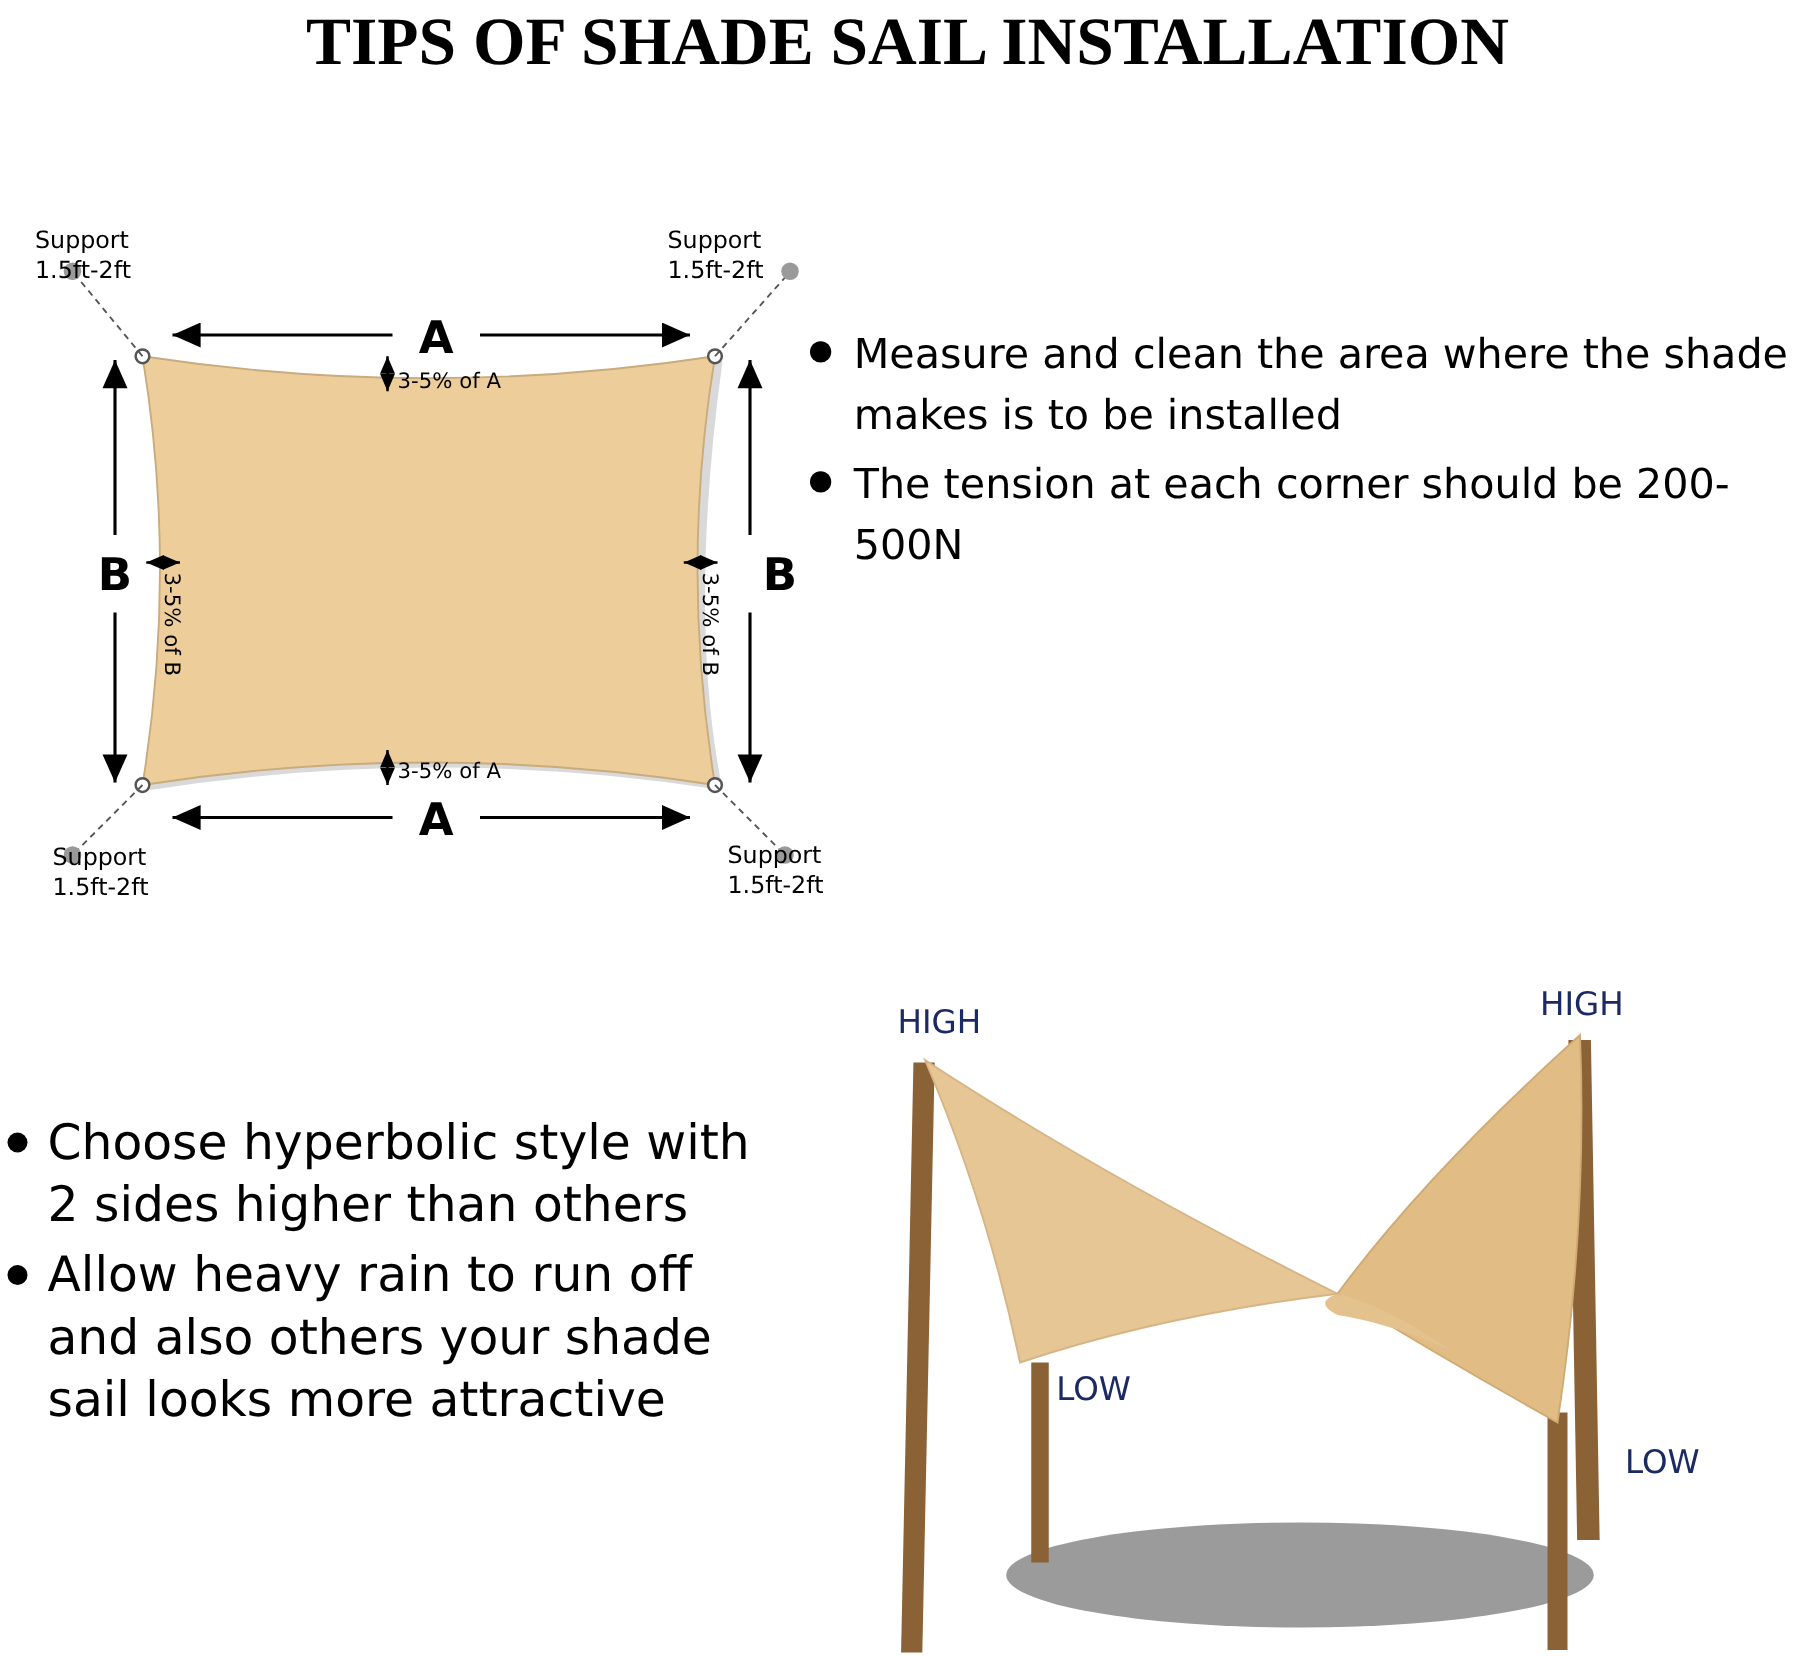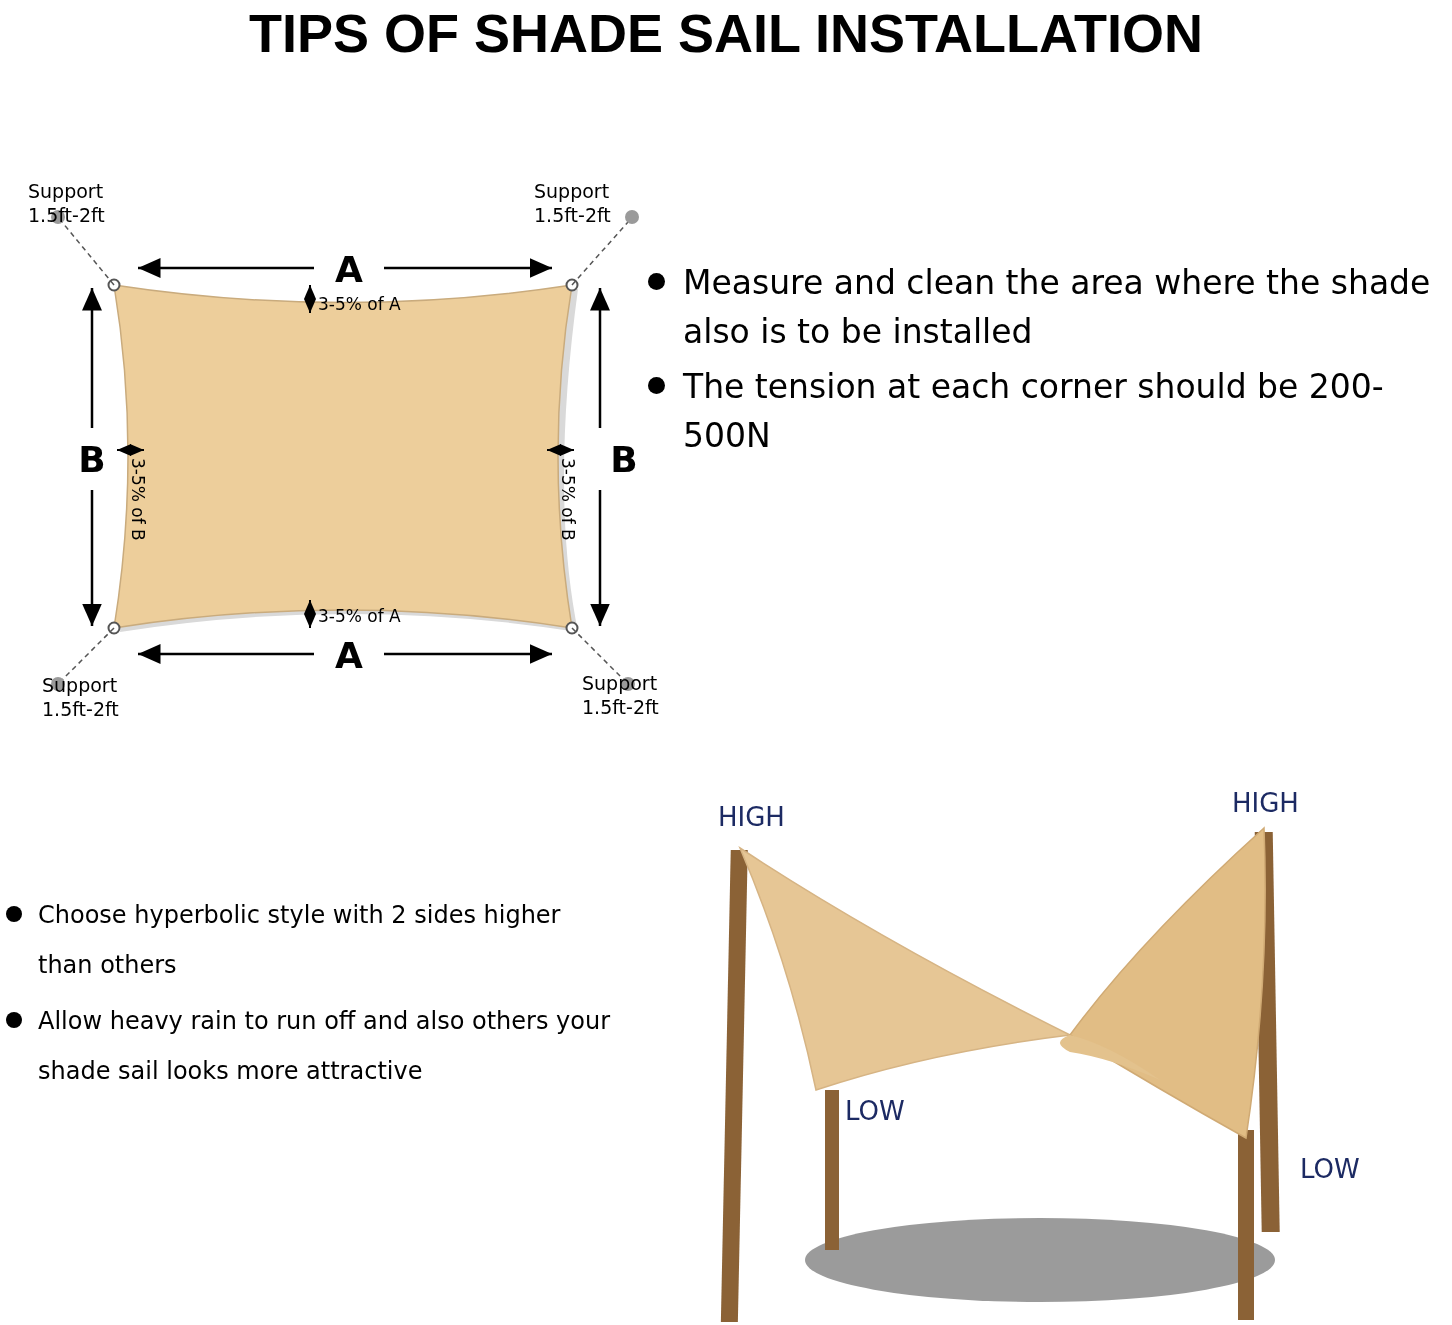--- a/index.html
+++ b/index.html
@@ -16,21 +16,21 @@
     overflow: hidden;
   }
 
   
   #title {
     position: absolute;
     top: 2px;
     left: 0;
     width: 1452px;
     text-align: center;
-    font-family: Liberation Sans, sans-serif;
+    font-family: Liberation Serif, serif;
     font-weight: bold;
     font-size: 54px;
     letter-spacing: 0px;
     color: #000;
     white-space: nowrap;
   }
 
   
   #diagram-top {
     position: absolute;
@@ -70,21 +70,21 @@
   }
 
   
   #tips-list-bottom {
     position: absolute;
     left: 6px;
     top: 890px;
     width: 616px;
   }
   #tips-list-bottom .bullet-text {
-    font-size: 24px;
+    font-size: 39px;
     line-height: 50px;
   }
   #tips-list-bottom .bullet-dot {
     width: 16px;
     height: 16px;
     margin-top: 16px;
     margin-right: 16px;
   }
 
   
@@ -214,21 +214,21 @@
 
       <line x1="533" y1="290" x2="560" y2="290" stroke="#000" stroke-width="2" marker-start="url(#arrSms)" marker-end="url(#arrSm)"></line>
       <text x="548" y="298" class="dim-label" font-size="17" transform="rotate(90 548 298)">3-5% of B</text>
     </g>
   </svg>
 </div>
 
 <div id="tips-list-top">
   <div class="bullet-row">
     <span class="bullet-dot"></span>
-    <span class="bullet-text">Measure and clean the area where the shade also is to be installed</span>
+    <span class="bullet-text">Measure and clean the area where the shade makes is to be installed</span>
   </div>
   <div class="bullet-row">
     <span class="bullet-dot"></span>
     <span class="bullet-text">The tension at each corner should be 200-500N</span>
   </div>
 </div>
 
 <div id="tips-list-bottom">
   <div class="bullet-row">
     <span class="bullet-dot"></span>

